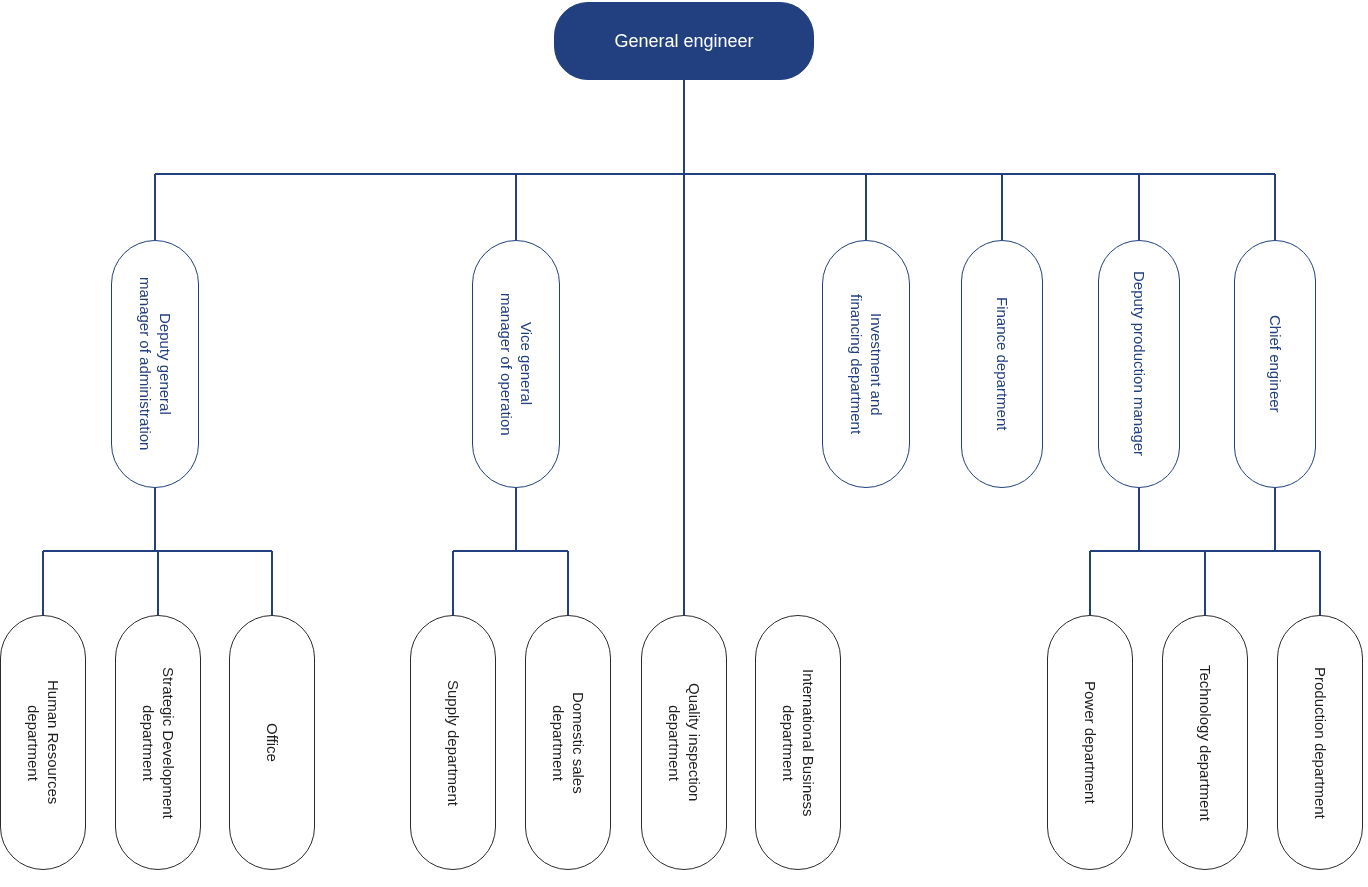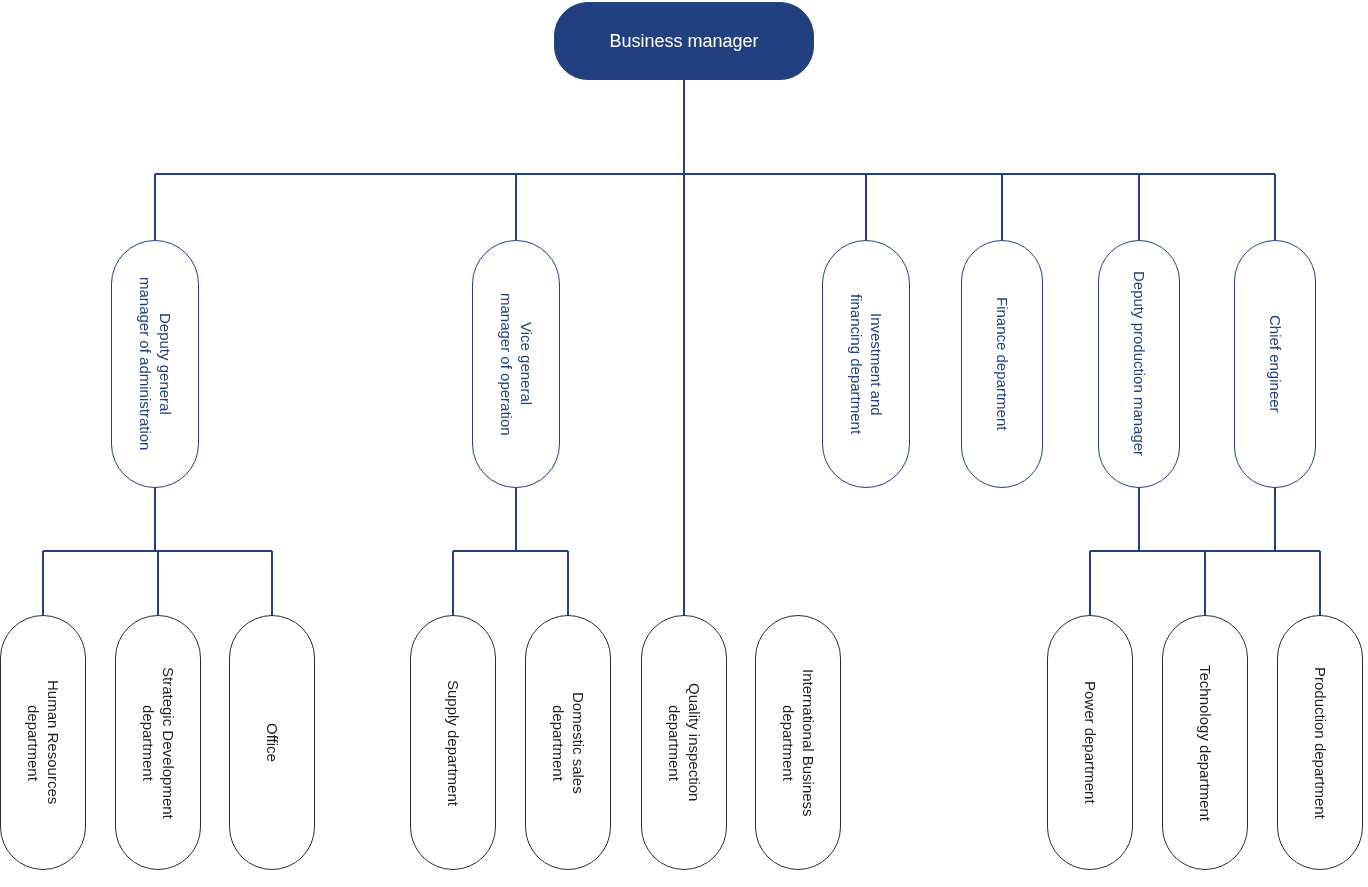--- a/index.html
+++ b/index.html
@@ -112,21 +112,21 @@
       <path d="M1139 488 L1139 551"></path>
       <path d="M1275 488 L1275 551"></path>
       <path d="M1090 551 L1320 551"></path>
       <path d="M1090 551 L1090 615"></path>
       <path d="M1205 551 L1205 615"></path>
       <path d="M1320 551 L1320 615"></path>
     </g>
   </svg>
 
   <div class="node node-root" style="left:554px; top:2px; width:260px; height:78px;">
-    <span class="node-label">Business manager</span>
+    <span class="node-label">General engineer</span>
   </div>
 
   <div class="node node-mid" style="left:111px; top:240px; width:88px; height:248px;">
     <span class="node-label">Deputy general
 manager of administration</span>
   </div>
 
   <div class="node node-mid" style="left:472px; top:240px; width:88px; height:248px;">
     <span class="node-label">Vice general
 manager of operation</span>

